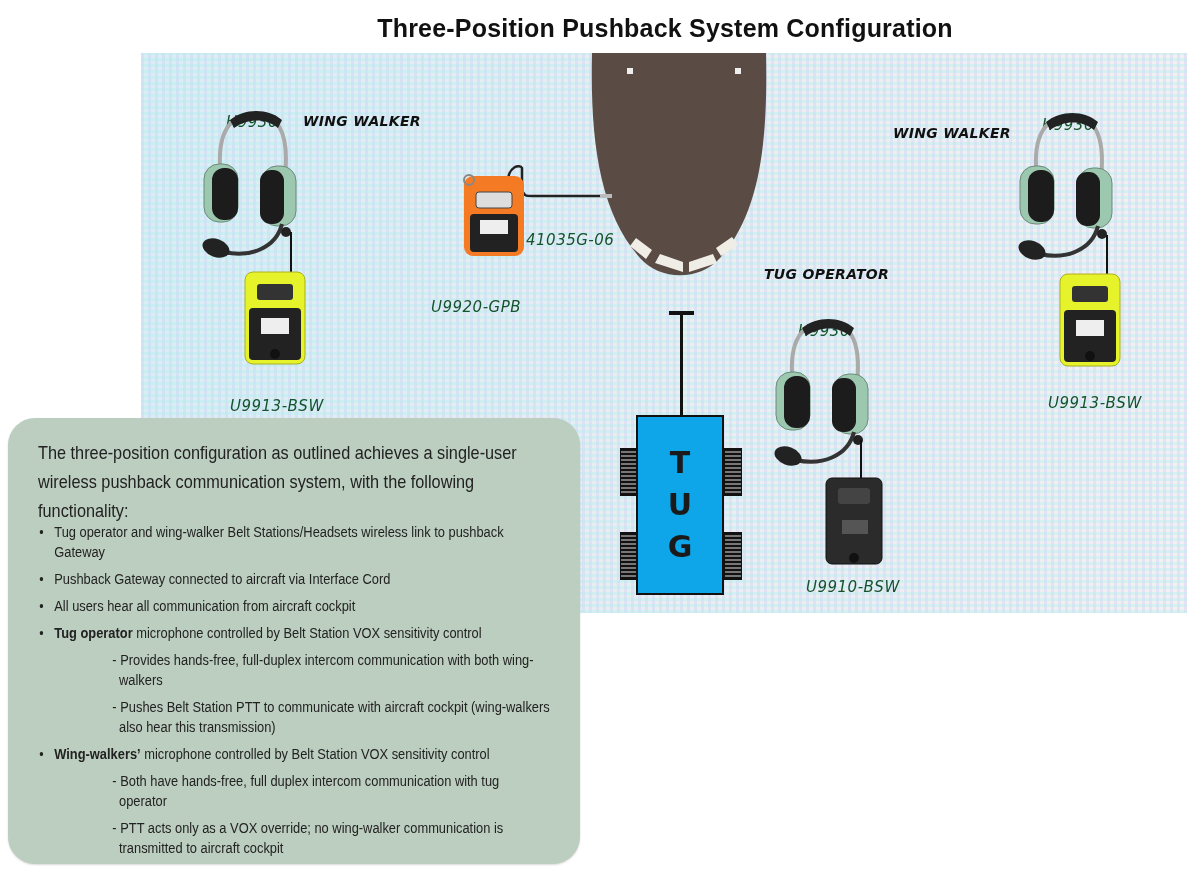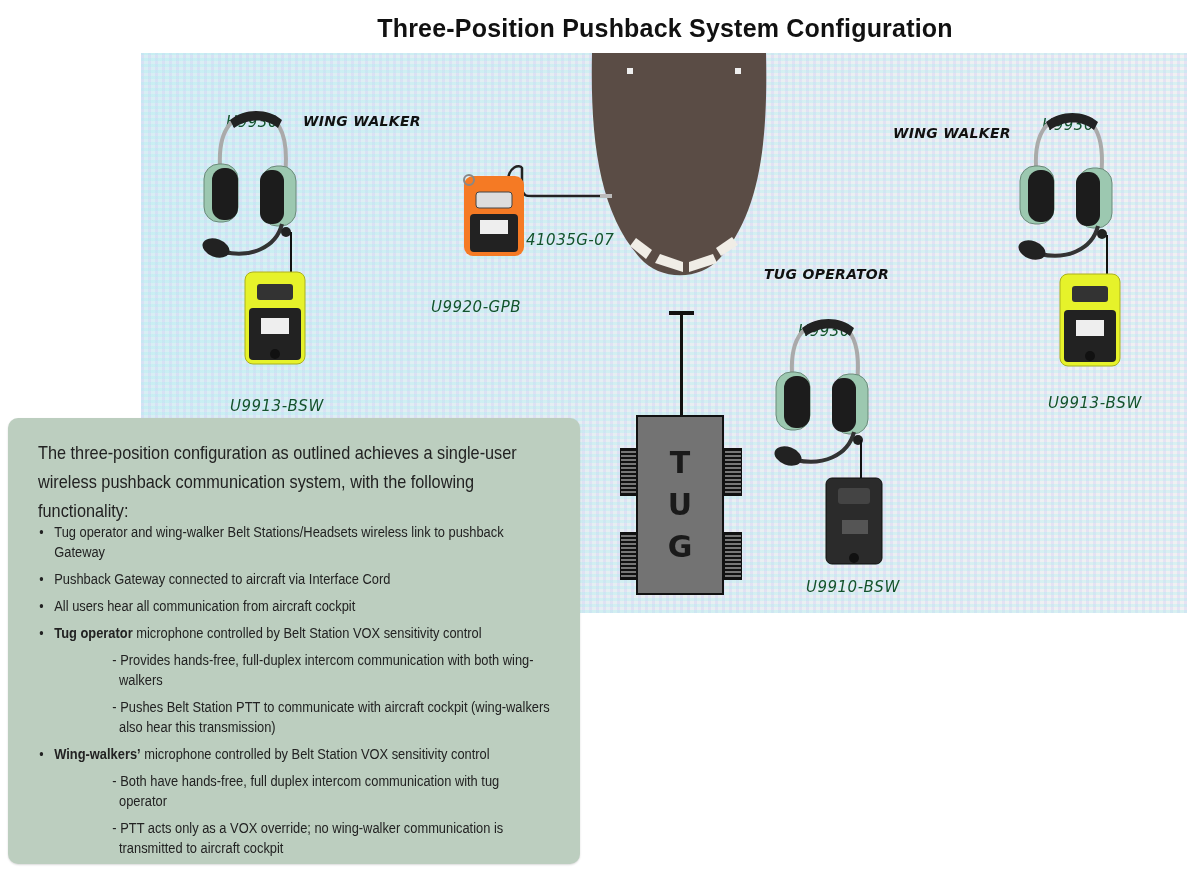--- a/index.html
+++ b/index.html
@@ -9,26 +9,26 @@
     position:absolute; left:141px; top:53px; width:1046px; height:560px;
     background-color:#eeeef2;
     background-image:
       repeating-linear-gradient(0deg, rgba(170,240,240,0.35) 0 3px, transparent 3px 6px),
       repeating-linear-gradient(90deg, rgba(210,200,245,0.35) 0 3px, transparent 3px 7px),
       linear-gradient(90deg, #d8eef4 0%, #e8eef2 50%, #f1f0f2 100%);
   }
   .label { position:absolute; font-family:"DejaVu Sans", sans-serif; font-style:italic; font-size:15px; color:#14532d; letter-spacing:0.5px;margin-top:31px; }
   .role { position:absolute; font-family:"DejaVu Sans", sans-serif; font-weight:bold; font-style:italic; font-size:14px; color:#111; letter-spacing:0.3px; }
   svg.dev { position:absolute; overflow:visible; }
-  .tug { position:absolute; left:636px; top:415px; width:88px; height:180px; background:#737373; border:2px solid #111; box-sizing:border-box; display:flex; align-items:center; justify-content:center; }
+  .tug { position:absolute; left:636px; top:415px; width:88px; height:180px; background:#0ea5e9; border:2px solid #111; box-sizing:border-box; display:flex; align-items:center; justify-content:center; }
   .tug-text { font-family:"DejaVu Sans", sans-serif; font-weight:bold; font-size:30px; color:#1a1a1a; line-height:42px; text-align:center; width:30px; word-break:break-all; }
   .track { position:absolute; width:16px; height:46px; background:repeating-linear-gradient(0deg, #111 0 2px, #777 2px 4px); border:1px solid #111; }
   .towbar { position:absolute; left:680px; top:313px; width:3px; height:102px; background:#111; }
   .towbar-cap { position:absolute; left:669px; top:311px; width:25px; height:4px; background:#111; }
-  .textbox { position:absolute; left:8px; top:418px; width:572px; height:446px; background:#bccebf; border-radius:10px; box-shadow:0 1px 2px rgba(0,0,0,0.15); }
+  .textbox { position:absolute; left:8px; top:418px; width:572px; height:446px; background:#bccebf; border-radius:27px; box-shadow:0 1px 2px rgba(0,0,0,0.15); }
   .intro { position:absolute; left:30px; top:20px; width:520px; font-family:"Liberation Sans", sans-serif; font-size:18.5px; line-height:29px; color:#222; transform:scaleX(0.88); transform-origin:left top; width:590px;}
   .bullets { position:absolute; left:28px; top:104px; width:620px; transform:scaleX(0.83); transform-origin:left top; font-family:"Liberation Sans", sans-serif; font-size:15.5px; color:#222; }
   .b { position:relative; padding-left:22px; line-height:20px; margin-bottom:7px; }
   .b::before { content:"•"; position:absolute; left:4px; top:0; font-size:15px; }
   .sub { position:relative; padding-left:100px; line-height:20px; margin-bottom:7px; text-indent:-8px; }
   .strong { font-weight:bold; }
 </style>
 </head>
 <body>
 
@@ -91,21 +91,21 @@
 
 <svg class="dev" style="left:460px;top:162px" width="154" height="96" viewBox="0 0 154 96">
   <path d="M48 20 C48 4 60 2 62 6 L62 28 C64 34 66 34 72 34 L150 34" fill="none" stroke="#222" stroke-width="2.5"></path>
   <rect x="140" y="32" width="12" height="4" fill="#bbb"></rect>
   <rect x="4" y="14" width="60" height="80" rx="9" fill="#f57a24"></rect>
   <rect x="16" y="30" width="36" height="16" rx="3" fill="#ddd" stroke="#444"></rect>
   <rect x="10" y="52" width="48" height="38" rx="4" fill="#222"></rect>
   <rect x="20" y="58" width="28" height="14" fill="#eee"></rect>
   <circle cx="9" cy="18" r="5" fill="none" stroke="#888" stroke-width="2"></circle>
 </svg>
-<div class="label" style="left:526px;top:200px">41035G-07</div>
+<div class="label" style="left:526px;top:200px">41035G-06</div>
 <div class="label" style="left:431px;top:267px">U9920-GPB</div>
 
 <div class="role" style="left:764px;top:266px">TUG OPERATOR</div>
 <div class="label" style="left:798px;top:291px">H9930</div>
 <svg class="dev" style="left:762px;top:314px" width="120" height="170" viewBox="0 0 120 170">
     <use href="#headset"></use>
   </svg>
 <div style="position:absolute;left:860px;top:440px;width:2px;height:40px;background:#111"></div>
 <svg class="dev" style="left:822px;top:474px" width="64" height="96" viewBox="0 0 64 96">
   <rect x="4" y="4" width="56" height="86" rx="6" fill="#2b2b2b" stroke="#111"></rect>

